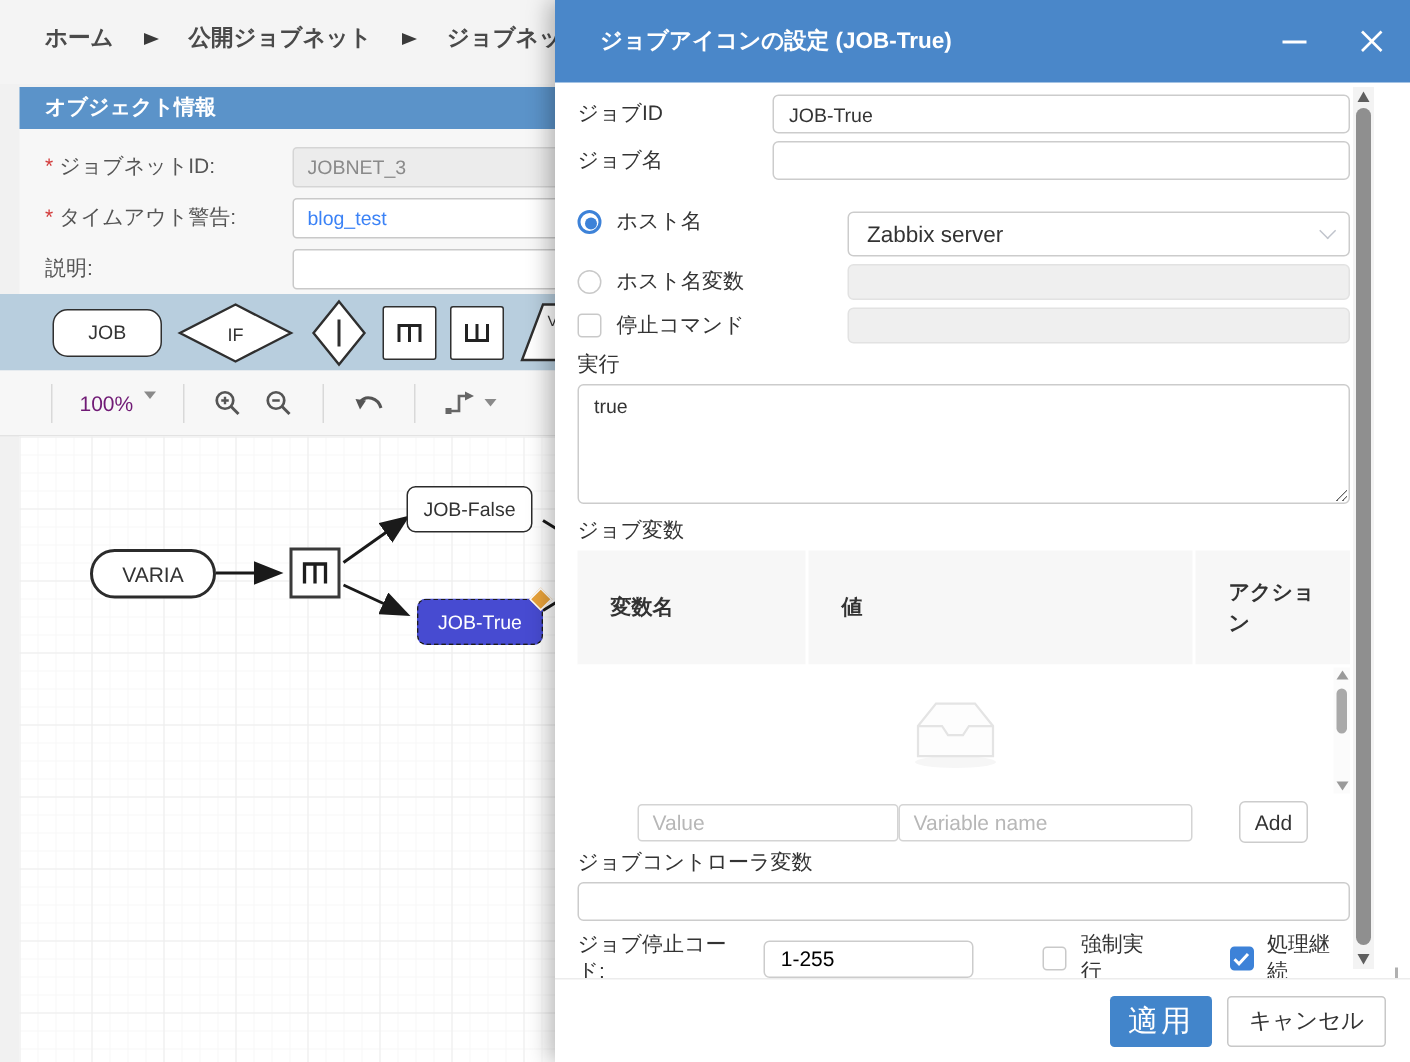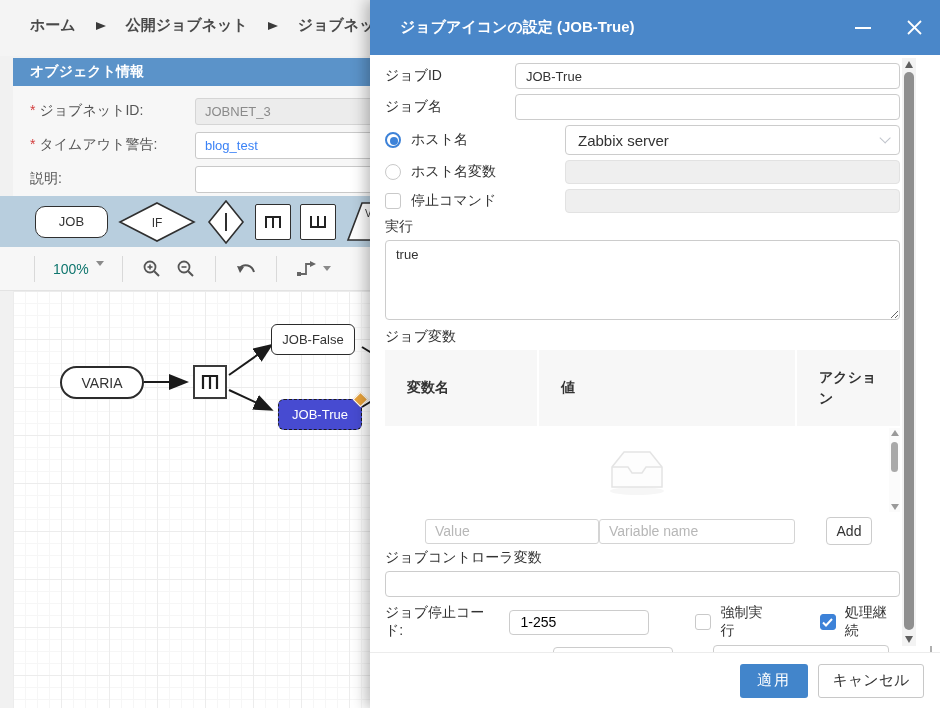--- a/index.html
+++ b/index.html
@@ -29,21 +29,21 @@
               display:flex; align-items:center; padding-left:35px; gap:9px; }
   .shp { background:#fff; border:1.5px solid #2f2f2f; display:flex; align-items:center; justify-content:center; }
   .shp-job { width:73px; height:32px; border-radius:10px; font-size:13px; color:#333; }
   .shp-svg { background:transparent; border:none; }
   .shp-sq { width:36px; height:36px; border-radius:2px; }
 
   
   .zoombar { position:absolute; left:0; top:247px; right:0; height:44px; background:#f7f7f7;
              border-bottom:1px solid #e3e3e3; display:flex; align-items:center; padding-left:22px; }
   .zsep { width:1px; height:26px; background:#d9d9d9; margin:0 12px; }
-  .zoom-select { display:flex; align-items:flex-start; gap:7px; font-size:14px; color:#0f766e; padding:0 6px; cursor:pointer; }
+  .zoom-select { display:flex; align-items:flex-start; gap:7px; font-size:14px; color:#701a75; padding:0 6px; cursor:pointer; }
   .caret-down { width:0; height:0; border-left:4px solid transparent; border-right:4px solid transparent; border-top:5px solid #8a8a8a; }
   .zbtn { display:flex; align-items:center; padding:0 7px; cursor:pointer; }
 
   
   .canvas { position:absolute; left:13px; top:291px; right:0; bottom:0; overflow:hidden;
             background-color:#fff;
             background-image:
               linear-gradient(#ececec 1px, transparent 1px),
               linear-gradient(90deg,#ececec 1px, transparent 1px),
               linear-gradient(#f6f6f6 1px, transparent 1px),
@@ -70,21 +70,21 @@
 
   .dlg-body { position:absolute; top:55px; left:0; right:0; bottom:56px; padding:8px 40px 0 15px; overflow:hidden; }
   .frow { display:flex; align-items:center; margin-bottom:5px; }
   .flabel { font-size:14px; color:#333; }
   .lbl-col { width:130px; }
   .lbl-col2 { width:180px; display:flex; align-items:center; gap:10px; }
   .tinput { flex:1; height:26px; border:1px solid #ccc; border-radius:4px; padding:0 10px; font-size:13px;
             color:#333; font-family:inherit; background:#fff; }
   .dis { background:#efefef; border-color:#e2e2e2; }
   .fake-select { flex:1; height:30px; border:1px solid #ccc; border-radius:4px; background:#fff;
-                 display:flex; align-items:center; padding:0 12px; font-size:15px; color:#333; cursor:pointer; position:relative; }
+                 display:flex; align-items:center; padding:0 12px; font-size:15px; color:#333; cursor:pointer; position:relative;margin-top:16px; }
   .chev { position:absolute; right:12px; width:8px; height:8px; border-right:1.6px solid #c0c4cc;
           border-bottom:1.6px solid #c0c4cc; transform:rotate(45deg) translateY(-3px); }
   .radio { width:16px; height:16px; border-radius:50%; background:#fff; border:1px solid #c9c9c9; position:relative; cursor:pointer; flex:none; }
   .radio.on { border:2px solid #3d82d8; }
   .radio.on::after { content:""; position:absolute; left:3px; top:3px; width:8px; height:8px; border-radius:50%; background:#3d82d8; }
   .cbox { width:16px; height:16px; border-radius:3px; background:#fff; border:1px solid #c9c9c9; cursor:pointer; flex:none;
           display:flex; align-items:center; justify-content:center; }
   .cbox.on { background:#3d82d8; border-color:#3d82d8; }
 
   .sec-label { font-size:14px; color:#333; margin:4px 0 4px; }
@@ -114,21 +114,21 @@
   .ctl-input { width:100%; height:26px; border:1px solid #ccc; border-radius:4px; padding:0 10px; font-size:13px; font-family:inherit; margin-bottom:7px; }
 
   .stop-input { width:140px; height:25px; border:1px solid #ccc; border-radius:4px; padding:0 10px; font-size:14px; font-family:inherit; margin-left:8px; }
   .chk-group { display:flex; align-items:center; gap:9px; font-size:14px; }
   .num-input { width:120px; height:26px; border:1px solid #ccc; border-radius:4px; padding:0 10px; font-size:14px; font-family:inherit; }
   .warn-select { width:176px; flex:none; margin-left:40px; }
 
   .dlg-footer { position:absolute; left:0; right:0; bottom:0; height:56px; background:#fff; border-top:1px solid #ececec;
                 display:flex; align-items:center; justify-content:flex-end; gap:10px; padding-right:16px; }
   .btn-apply { width:68px; height:34px; background:#4285cb; color:#fff; border:none; border-radius:3px;
-               font-size:15px; cursor:pointer; font-family:inherit; letter-spacing:2px; }
+               font-size:20px; cursor:pointer; font-family:inherit; letter-spacing:2px; }
   .btn-cancel { width:106px; height:34px; background:#fff; color:#333; border:1px solid #c8c8c8; border-radius:3px;
                 font-size:15px; cursor:pointer; font-family:inherit; }
   .grip { position:absolute; right:8px; bottom:48px; }
 
   .oscroll { position:absolute; top:58px; bottom:62px; right:24px; width:14px; background:#f3f3f3; }
   .oarrow-up, .oarrow-dn { position:absolute; left:3px; width:0; height:0; border-left:4px solid transparent; border-right:4px solid transparent; }
   .oarrow-up { top:3px; border-bottom:7px solid #5f5f5f; }
   .oarrow-dn { bottom:3px; border-top:7px solid #5f5f5f; }
   .othumb { position:absolute; left:2px; width:10px; top:14px; bottom:16px; background:#8f8f8f; border-radius:6px; }
 </style>

